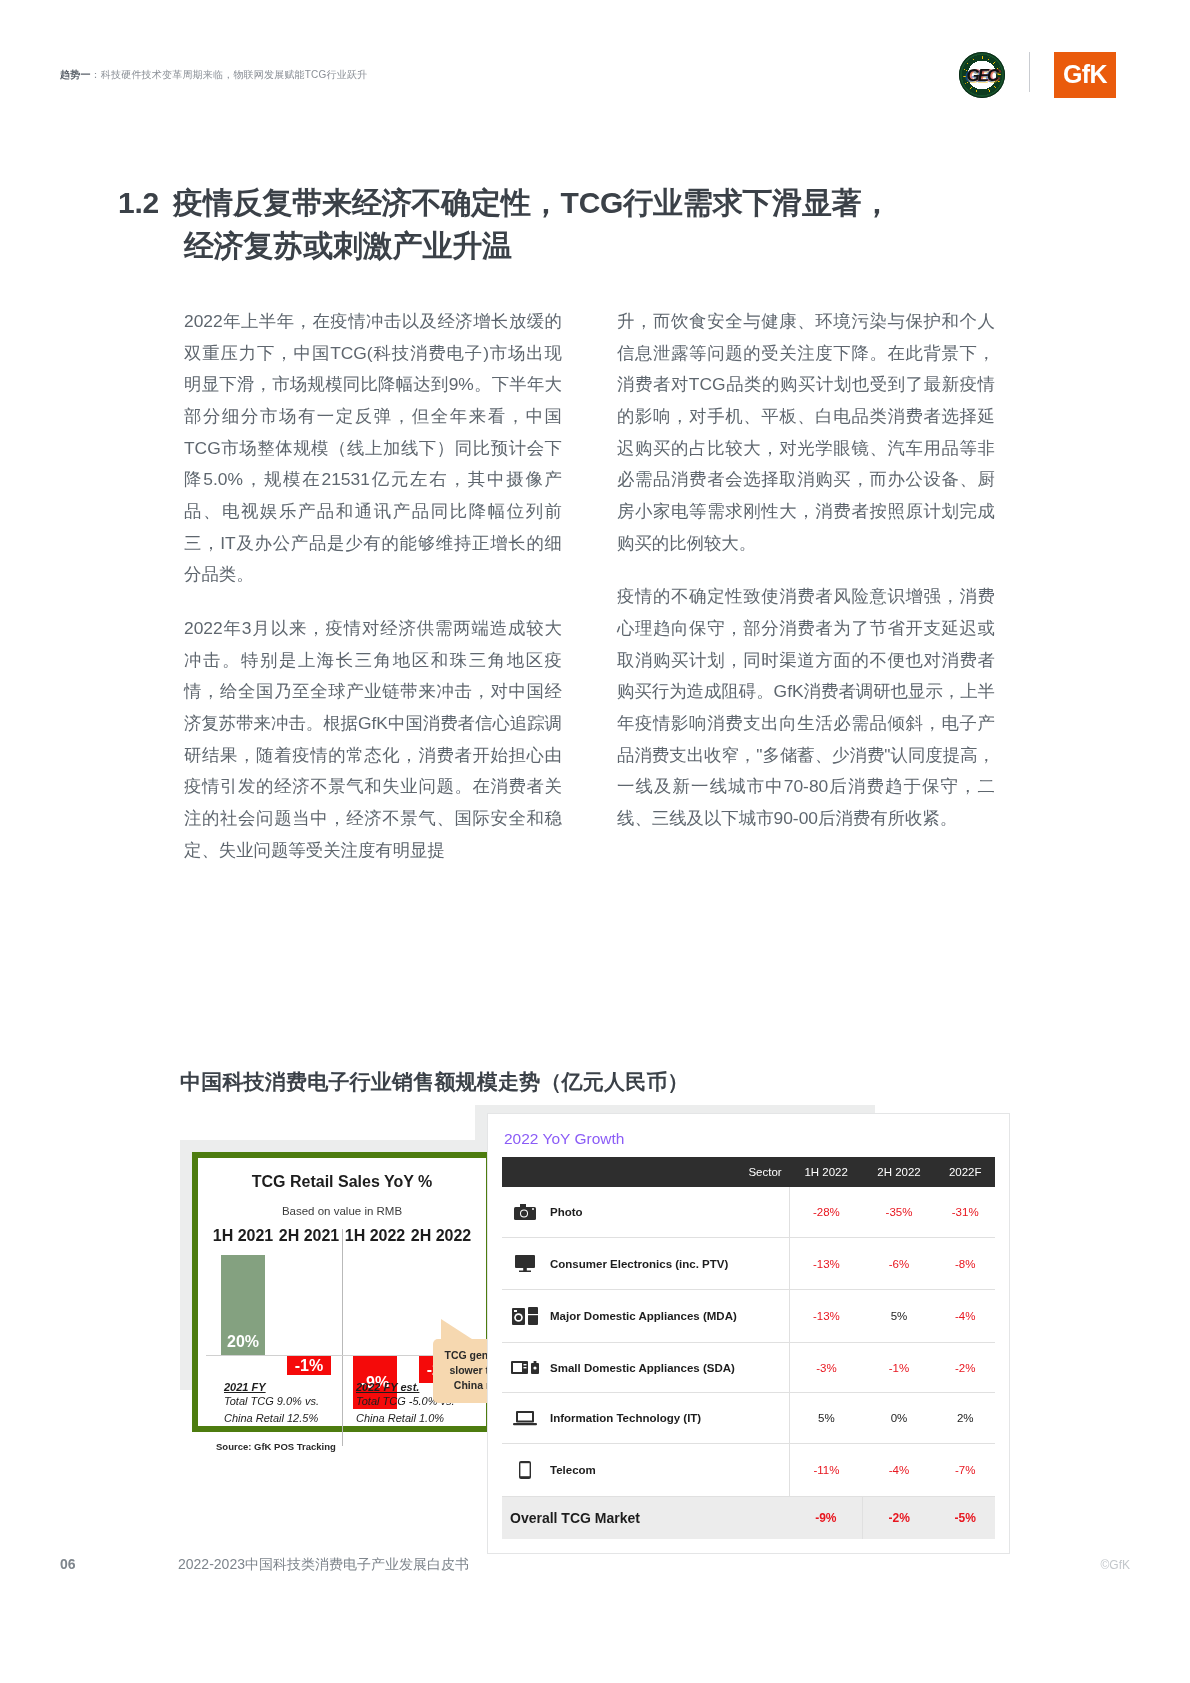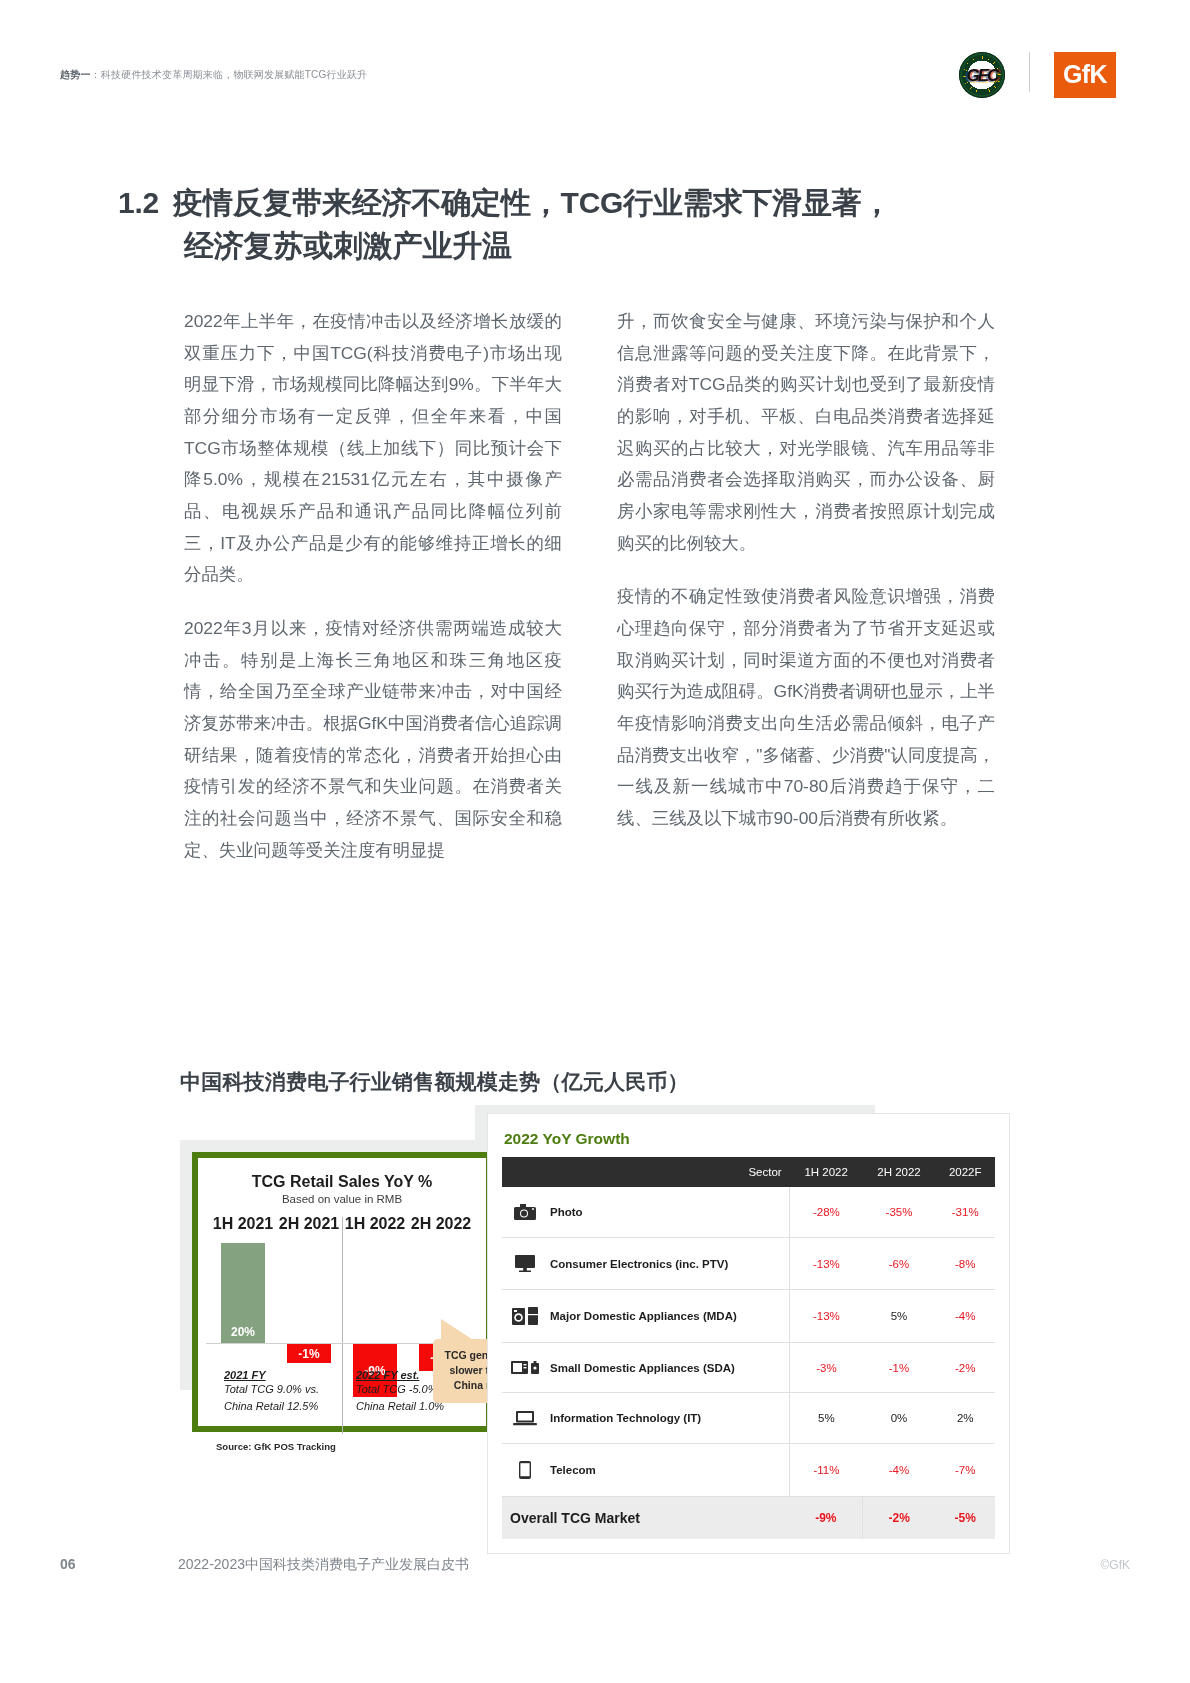--- a/index.html
+++ b/index.html
@@ -93,33 +93,33 @@
 
   
   .plate-a { position:absolute; left:0; top:35px; width: 305px; height: 250px; background:#eceded; }
   .plate-b { position:absolute; left:295px; top:0px; width: 400px; height: 60px; background:#eceded; }
 
   .chartcard {
     position: absolute; left: 12px; top: 47px; width: 300px; height: 280px;
     background: #fff; border: 6px solid #4d7c0f;
   }
   .chart-h  { text-align:center; font-size: 16px; font-weight: 700; color:#1d1d1d; margin-top: 15px; }
-  .chart-sub{ text-align:center; font-size: 11.5px; color:#3c3c3c; margin-top: 2px; }
+  .chart-sub{ text-align:center; font-size: 11.5px; color:#3c3c3c; margin-top: 14px; }
 
   .plot { position: relative; margin: 10px 12px 0; height: 205px; }
   .catrow { display:flex; }
   .cat { flex:1; text-align:center; font-size: 16px; font-weight:700; color:#1d1d1d; }
   .divider { position:absolute; left:50%; top:2px; bottom:-14px; width:1px; background:#b9b9b9; }
   .zeroline{ position:absolute; left:-4px; right:-4px; top:128px; height:1px; background:#d0d0d0; }
 
   .bars { position:absolute; left:0; right:0; top:22px; height:180px; display:flex; }
   .bslot{ flex:1; position:relative; }
   .bar  { position:absolute; left:50%; transform:translateX(-50%); width: 44px;
           display:flex; align-items:flex-end; justify-content:center; }
-  .bar span{ color:#fff; font-size: 12px; font-weight: 700; padding-bottom: 4px; }
+  .bar span{ color:#fff; font-size: 16px; font-weight: 700; padding-bottom: 4px; }
   .bar.pos { bottom: 74px; background:#84a180; }
   .bar.neg { top: 107px; background:#f50a0a; align-items:center; }
   .bar.neg span{ padding-bottom:0; }
 
   .fy { position:absolute; left:0; right:0; bottom:6px; display:flex; font-size: 11px; color:#1d1d1d; }
   .fy > div{ flex:1; padding-left: 14px; }
   .fy u { font-style: italic; font-weight: 700; }
   .fy em { font-style: italic; display:block; line-height:1.5; }
   .src { position:absolute; left: 18px; bottom: -26px; font-size: 9.5px; font-weight:700; color:#2a2a2a; }
 
@@ -130,21 +130,21 @@
   }
   .callout::before{
     content:""; position:absolute; left: 8px; top: -20px;
     border-left: 0 solid transparent; border-right: 34px solid transparent;
     border-bottom: 22px solid #f6d8b0;
   }
 
   
   .tblwrap { position: absolute; left: 307px; top: 8px; width: 523px; background:#fff;
              border:1px solid #e4e5e6; padding: 12px 14px 14px; }
-  .tbl-h { font-size: 15.5px; font-weight: 700; color:#4d7c0f; margin: 4px 2px 9px; }
+  .tbl-h { font-size: 15.5px; font-weight: 400; color:#8b5cf6; margin: 4px 2px 9px; }
   table { border-collapse: collapse; width: 100%; }
   thead th { background:#2e2e2e; color:#fff; font-size: 11.5px; font-weight: 400;
              padding: 9px 8px; text-align:center; }
   thead th.sec { text-align:right; padding-left: 12px; margin-left: 44px; }
   tbody td { border-bottom:1px solid #e0e0e0; font-size: 11.5px; padding: 17px 8px; text-align:center; color:#1d1d1d; }
   tbody td.ico { width: 46px; border-right:0; }
   tbody td.name{ text-align:left; font-weight: 700; font-size: 11.5px; padding-left: 2px; }
   tbody tr td:nth-child(2){ border-right:1px solid #e0e0e0; }
   td.neg { color:#e8161f; }
   tbody tr.total td { background:#ececec; border-bottom:0; font-size: 14px; font-weight: 700; padding: 13px 8px; }

